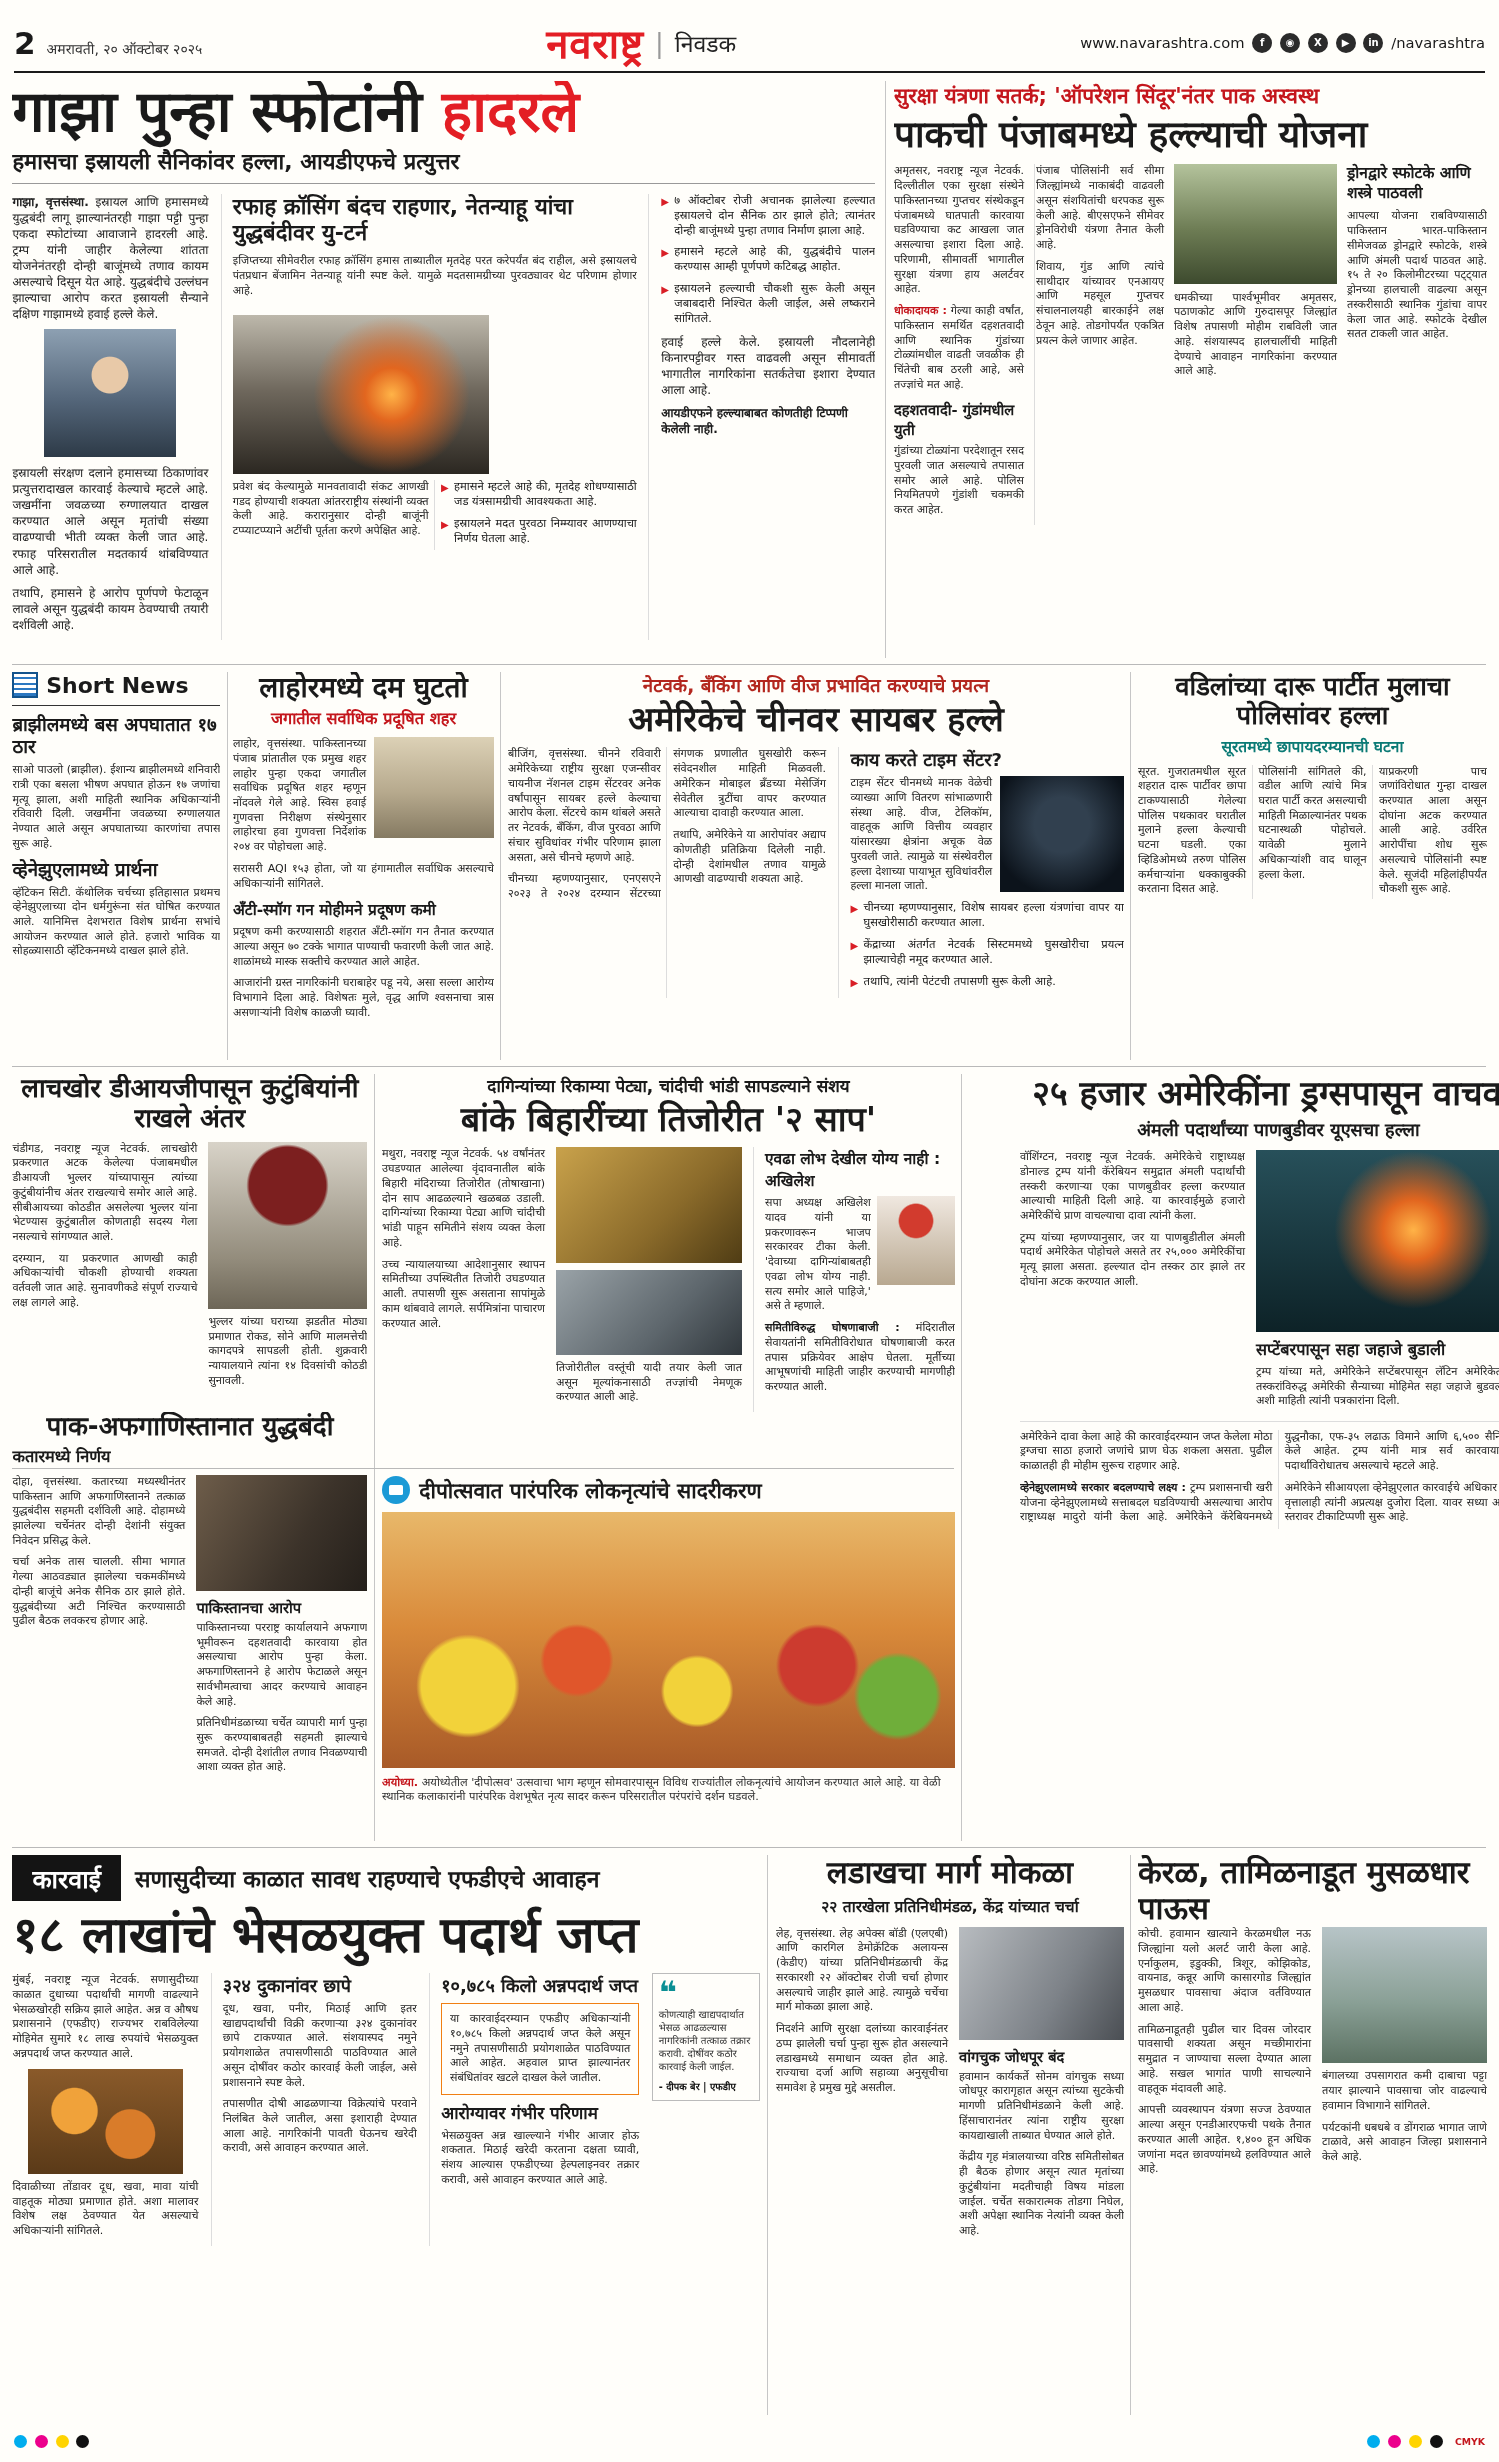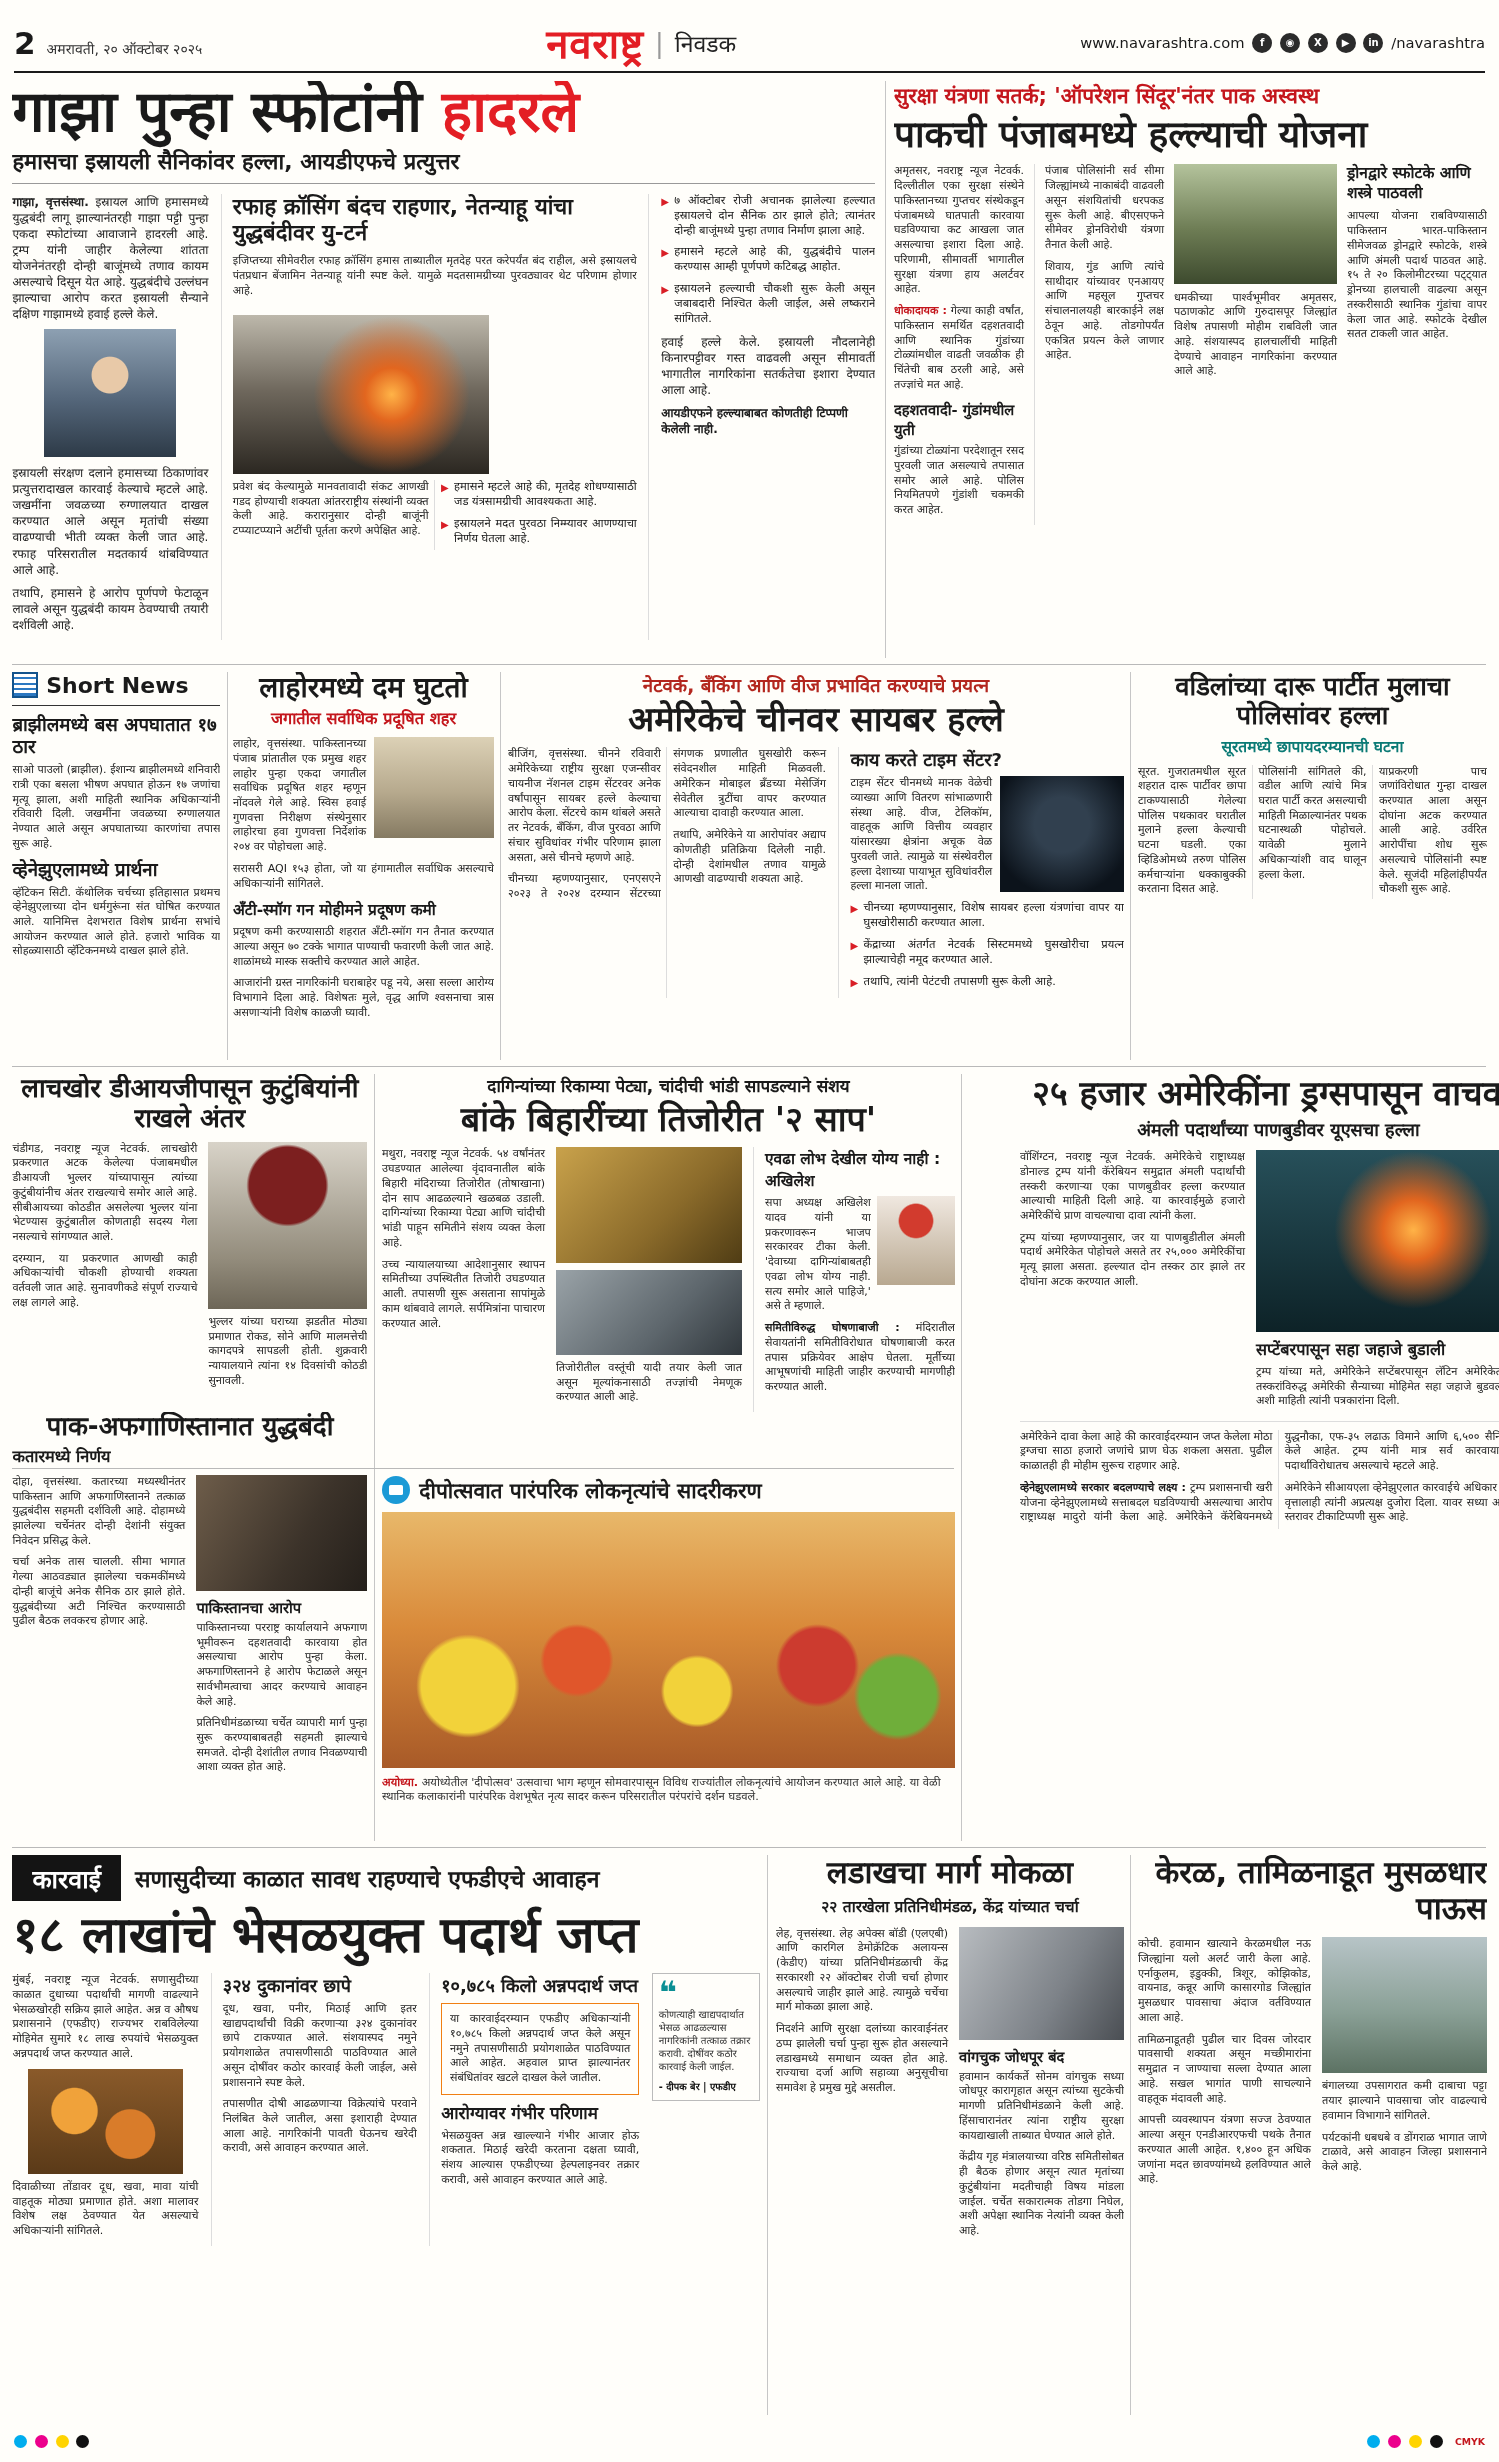--- a/index.html
+++ b/index.html
@@ -171,21 +171,21 @@
   <div class="art" style="left:894px; top:81px; width:593px; height:577px;">
     <div class="kick" style="font-size:21px;">सुरक्षा यंत्रणा सतर्क; 'ऑपरेशन सिंदूर'नंतर पाक अस्वस्थ</div>
     <div class="h-xl" style="margin:4.7px 0 9.3px;">पाकची पंजाबमध्ये हल्ल्याची योजना</div>
     <div style="display:flex; gap:10px;">
       <div class="bodytext small" style="width:130px; flex:none;">
         <p>अमृतसर, नवराष्ट्र न्यूज नेटवर्क. दिल्लीतील एका सुरक्षा संस्थेने पाकिस्तानच्या गुप्तचर संस्थेकडून पंजाबमध्ये घातपाती कारवाया घडविण्याचा कट आखला जात असल्याचा इशारा दिला आहे. परिणामी, सीमावर्ती भागातील सुरक्षा यंत्रणा हाय अलर्टवर आहेत.</p>
         <p><span class="kick">धोकादायक :</span> <span>गेल्या काही वर्षांत, पाकिस्तान समर्थित दहशतवादी आणि स्थानिक गुंडांच्या टोळ्यांमधील वाढती जवळीक ही चिंतेची बाब ठरली आहे, असे तज्ज्ञांचे मत आहे.</span></p>
         <div class="crosshead">दहशतवादी- गुंडांमधील युती</div>
         <p>गुंडांच्या टोळ्यांना परदेशातून रसद पुरवली जात असल्याचे तपासात समोर आले आहे. पोलिस नियमितपणे गुंडांशी चकमकी करत आहेत.</p>
       </div>
-      <div class="bodytext small" style="width:130px; flex:none; border-left:0.8px solid #ddd; padding-left:10px;">
+      <div class="bodytext small" style="width:130px; flex:none; border-left:0.8px solid #ddd; padding-left:1px;">
         <p>पंजाब पोलिसांनी सर्व सीमा जिल्ह्यांमध्ये नाकाबंदी वाढवली असून संशयितांची धरपकड सुरू केली आहे. बीएसएफने सीमेवर ड्रोनविरोधी यंत्रणा तैनात केली आहे.</p>
         <p>शिवाय, गुंड आणि त्यांचे साथीदार यांच्यावर एनआयए आणि महसूल गुप्तचर संचालनालयही बारकाईने लक्ष ठेवून आहे. तोडगोपर्यंत एकत्रित प्रयत्न केले जाणार आहेत.</p>
       </div>
       <div style="width:163px; flex:none;">
         <div class="photo ph-soldiers" style="width:163px; height:120px; margin-bottom:6.2px;"></div>
         <div class="bodytext small">
             <p>धमकीच्या पार्श्वभूमीवर अमृतसर, पठाणकोट आणि गुरुदासपूर जिल्ह्यांत विशेष तपासणी मोहीम राबविली जात आहे. संशयास्पद हालचालींची माहिती देण्याचे आवाहन नागरिकांना करण्यात आले आहे.</p>
           </div>
       </div>
       <div style="flex:1;">
@@ -448,21 +448,21 @@
           <p>हवामान कार्यकर्ते सोनम वांगचुक सध्या जोधपूर कारागृहात असून त्यांच्या सुटकेची मागणी प्रतिनिधीमंडळाने केली आहे. हिंसाचारानंतर त्यांना राष्ट्रीय सुरक्षा कायद्याखाली ताब्यात घेण्यात आले होते.</p>
           <p>केंद्रीय गृह मंत्रालयाच्या वरिष्ठ समितीसोबत ही बैठक होणार असून त्यात मृतांच्या कुटुंबीयांना मदतीचाही विषय मांडला जाईल. चर्चेत सकारात्मक तोडगा निघेल, अशी अपेक्षा स्थानिक नेत्यांनी व्यक्त केली आहे.</p>
         </div>
       </div>
     </div>
   </div>
 
   <div class="vline" style="left:1130px; top:1855px; height:560px;"></div>
 
   <div class="art" style="left:1138px; top:1855px; width:349px; height:560px;">
-    <div class="h-md" style="text-align:right; font-size:31px; margin-bottom:11px;">केरळ, तामिळनाडूत मुसळधार पाऊस</div>
+    <div class="h-md" style="text-align:left; font-size:31px; margin-bottom:1px;">केरळ, तामिळनाडूत मुसळधार पाऊस</div>
     <div style="display:flex; gap:11px;">
       <div class="bodytext small" style="flex:1;">
         <p>कोची. हवामान खात्याने केरळमधील नऊ जिल्ह्यांना यलो अलर्ट जारी केला आहे. एर्नाकुलम, इडुक्की, त्रिशूर, कोझिकोड, वायनाड, कन्नूर आणि कासारगोड जिल्ह्यांत मुसळधार पावसाचा अंदाज वर्तविण्यात आला आहे.</p>
         <p>तामिळनाडूतही पुढील चार दिवस जोरदार पावसाची शक्यता असून मच्छीमारांना समुद्रात न जाण्याचा सल्ला देण्यात आला आहे. सखल भागांत पाणी साचल्याने वाहतूक मंदावली आहे.</p>
         <p>आपत्ती व्यवस्थापन यंत्रणा सज्ज ठेवण्यात आल्या असून एनडीआरएफची पथके तैनात करण्यात आली आहेत. १,४०० हून अधिक जणांना मदत छावण्यांमध्ये हलविण्यात आले आहे.</p>
       </div>
       <div style="width:165px; flex:none;">
         <div class="photo ph-rain" style="width:165px; height:136px; margin-bottom:6.2px;"></div>
         <div class="bodytext small">
           <p>बंगालच्या उपसागरात कमी दाबाचा पट्टा तयार झाल्याने पावसाचा जोर वाढल्याचे हवामान विभागाने सांगितले.</p>

